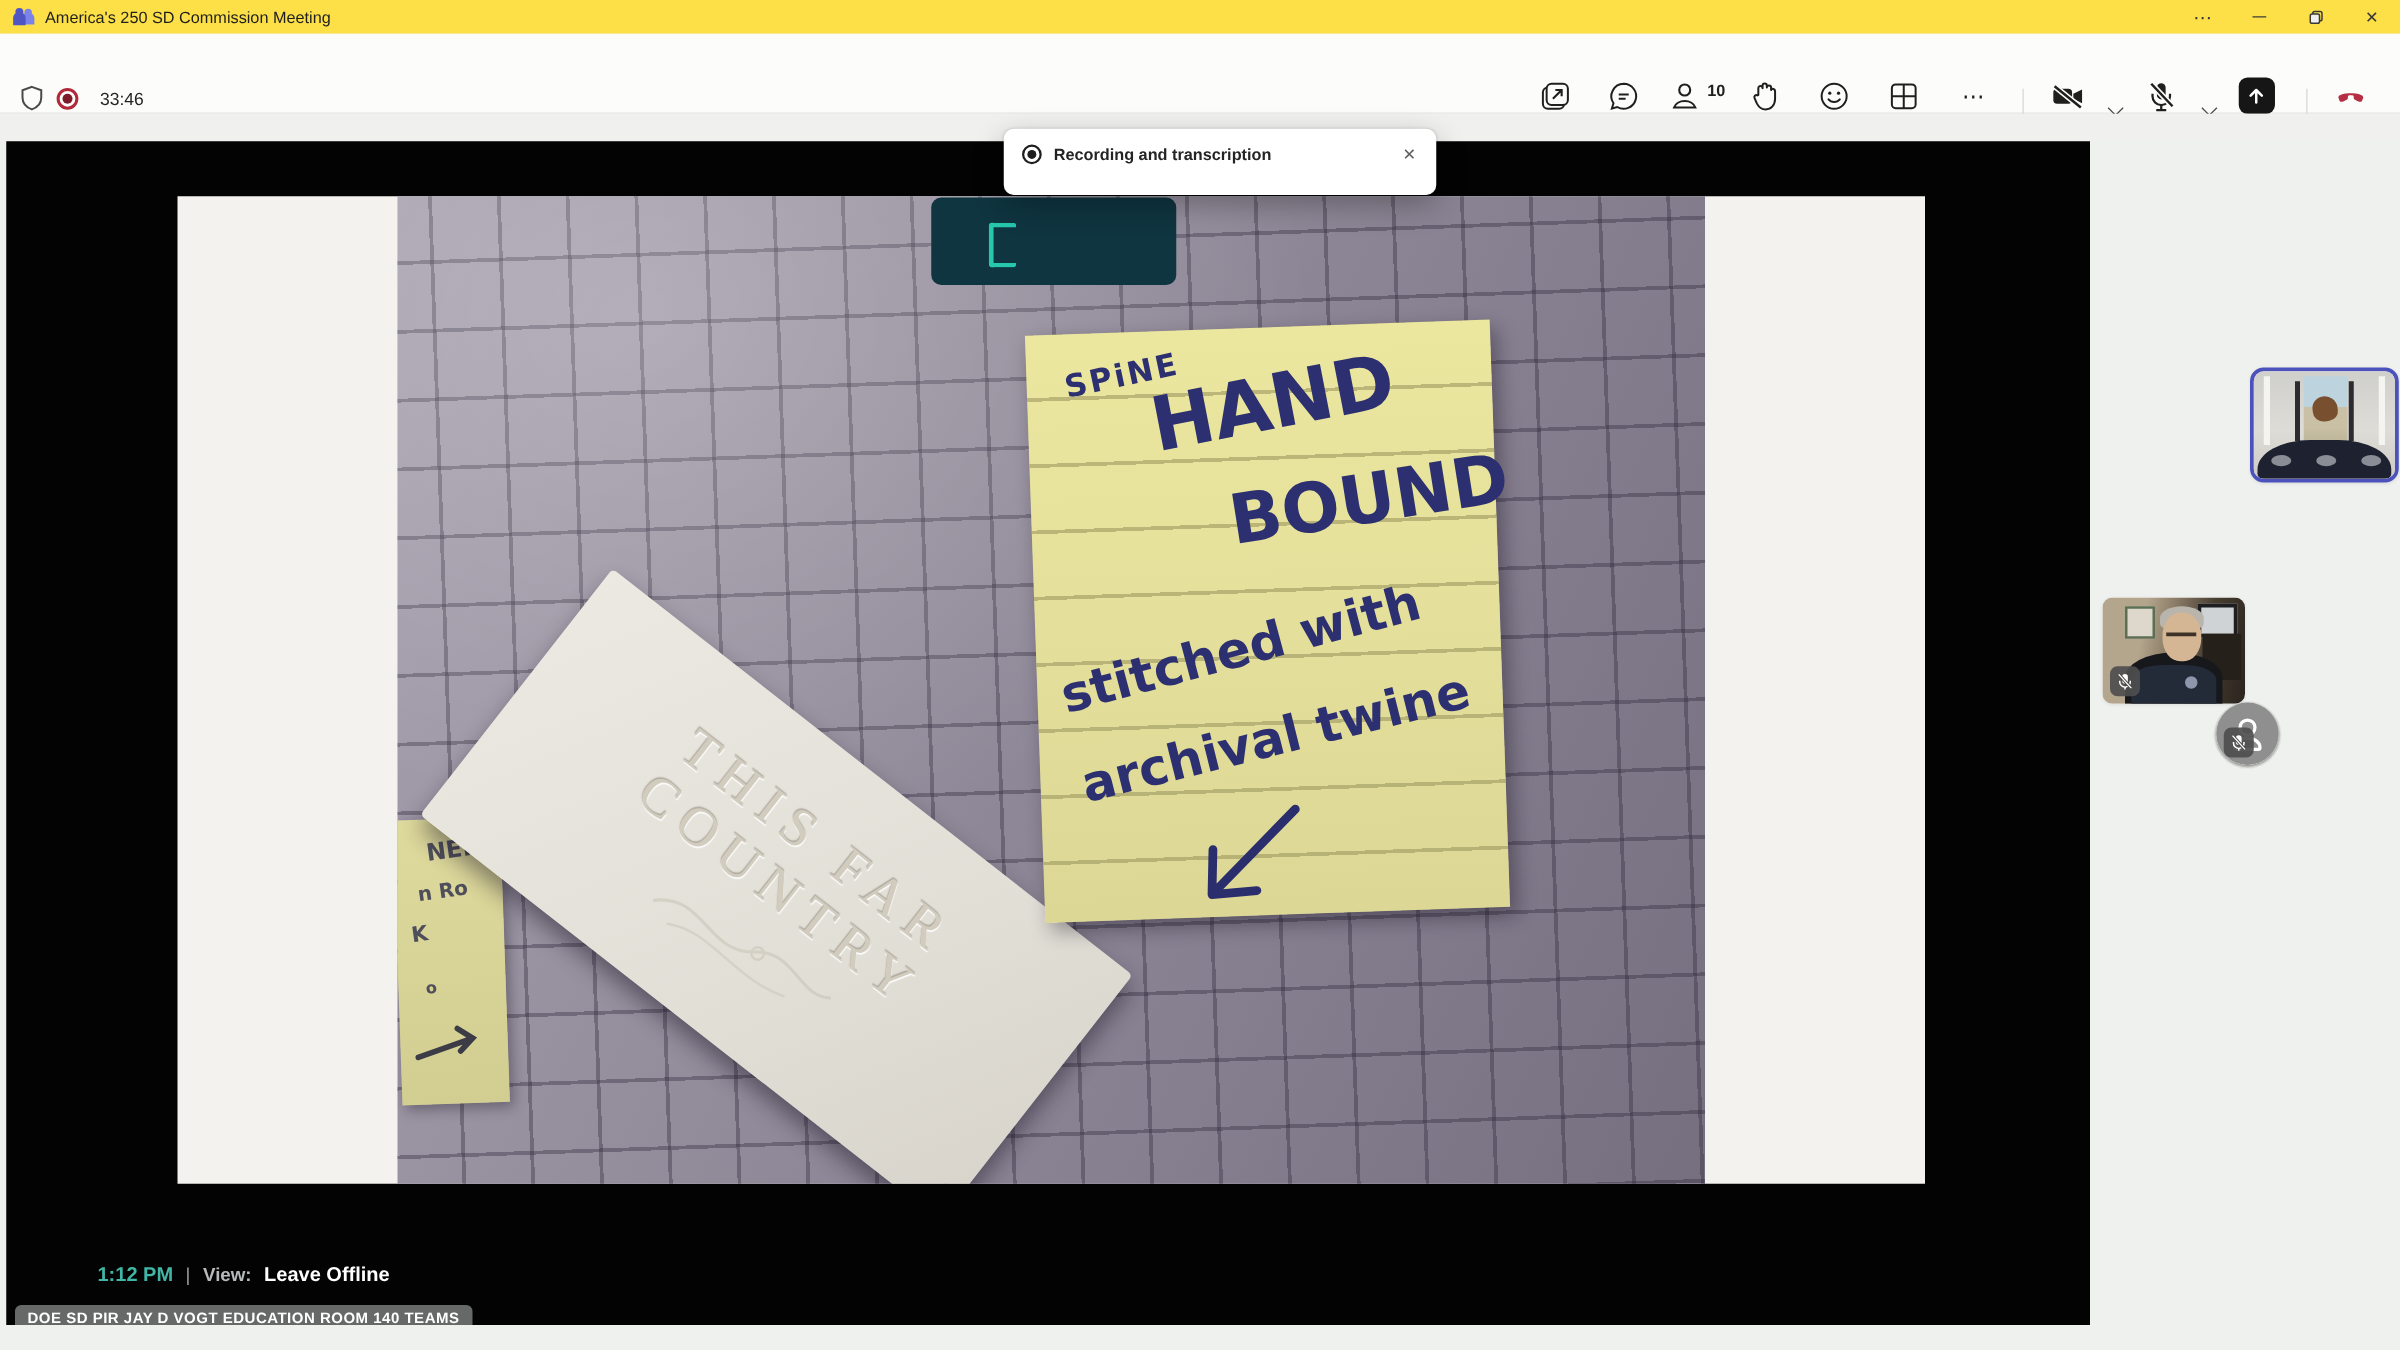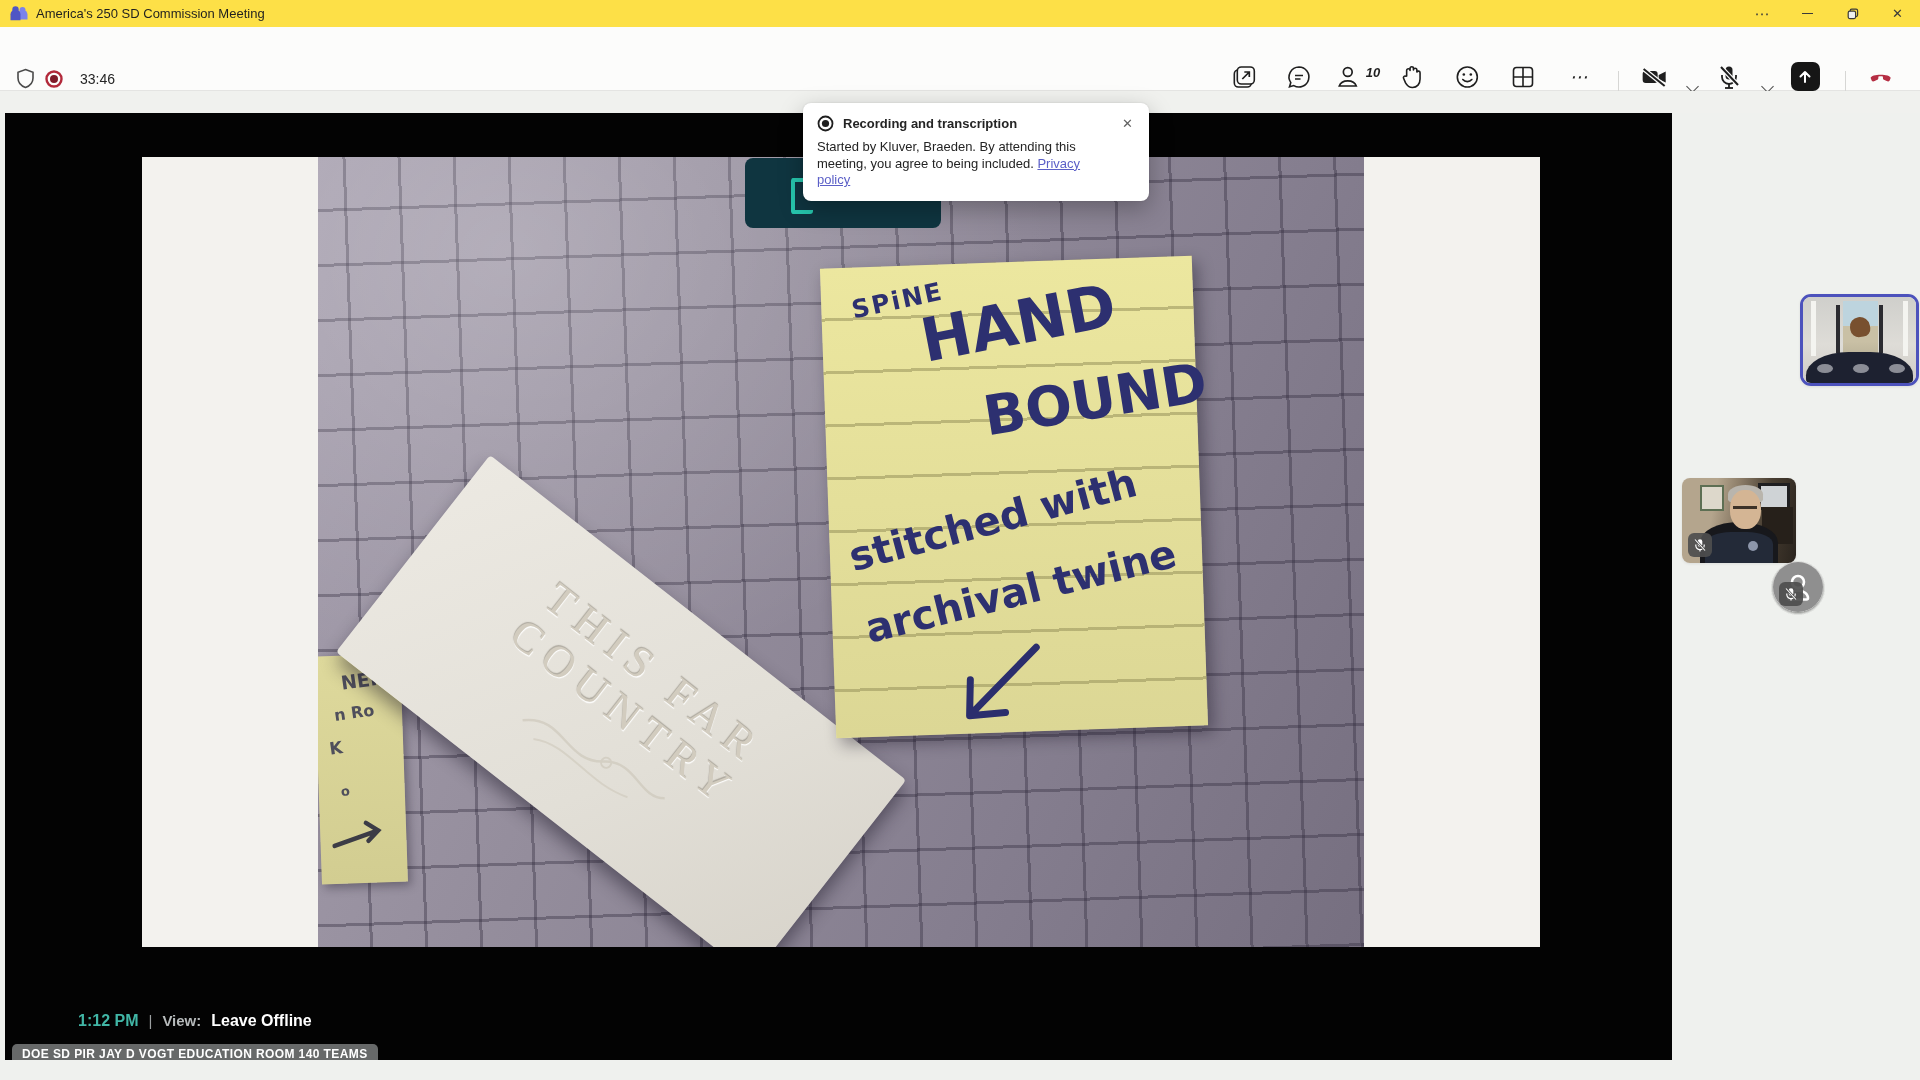--- a/index.html
+++ b/index.html
@@ -16,21 +16,21 @@
   .winbtn.min i{display:block;width:11px;height:1.5px;background:#3a3a3a;}
   .winbtn.restore{left:1830px;}
   .winbtn.close{left:1875px;font-size:13px;}
 
   
   .toolbar{position:absolute;left:0;top:27px;width:1920px;height:63px;background:#fcfcfb;border-bottom:1px solid #e4e4e2;}
   .gapband{position:absolute;left:0;top:91px;width:1920px;height:22px;background:#f0f1ee;}
   .shield{position:absolute;left:16px;top:41px;}
   .recdot{position:absolute;left:44px;top:42px;}
   .timer{position:absolute;left:80px;top:44px;font-size:14px;color:#242424;}
-  .tbtn{position:absolute;top:36px;transform:translateX(-50%);display:flex;flex-direction:column;align-items:center;gap:3px;cursor:pointer;font-style:italic;}
+  .tbtn{position:absolute;top:36px;transform:translateX(-50%);display:flex;flex-direction:column;align-items:center;gap:3px;cursor:pointer;}
   .tbtn .lbl{font-size:12px;color:#3f3f3f;white-space:nowrap;}
   .tbtn .ico{height:27px;display:flex;align-items:center;justify-content:center;gap:4px;}
   .peoplecount{font-size:13px;font-weight:bold;color:#1f1f1f;margin-left:2px;margin-top:-8px;}
   .chev{position:absolute;top:55px;width:8px;height:8px;border-right:1.6px solid #474747;border-bottom:1.6px solid #474747;transform:rotate(45deg);}
   .tdivider{position:absolute;top:44px;width:1px;height:30px;background:#d6d6d4;}
   .morebtn-ico{font-size:18px;color:#1f1f1f;letter-spacing:1px;}
   .sharebox{width:29px;height:29px;background:#161616;border-radius:7px;display:flex;align-items:center;justify-content:center;}
 
   
   .stage{position:absolute;left:5px;top:113px;width:1667px;height:947px;background:#030303;overflow:hidden;}
@@ -80,21 +80,21 @@
   .statusline{position:absolute;left:73px;top:899px;display:flex;align-items:baseline;gap:10px;font-weight:bold;}
   .st-time{color:#41b6a6;font-size:16px;}
   .st-sep{color:#9b9fa0;font-size:15px;font-weight:normal;}
   .st-label{color:#b6babb;font-size:15px;}
   .st-value{color:#ffffff;font-size:16px;}
   .roombadge{position:absolute;left:7px;top:931px;background:rgba(112,114,114,.92);color:#fff;font-size:12px;font-weight:bold;
     padding:3px 10px;border-radius:5px;letter-spacing:.4px;white-space:nowrap;}
 
   
   .notif{position:absolute;left:803px;top:103px;width:318px;background:#fff;border-radius:8px;
-    box-shadow:0 8px 24px rgba(0,0,0,.28),0 0 2px rgba(0,0,0,.12);padding:12px 14px 12px 14px;z-index:30;}
+    box-shadow:0 8px 24px rgba(0,0,0,.28),0 0 2px rgba(0,0,0,.12);padding:12px 14px 24px 14px;z-index:30;}
   .notif-head{display:flex;align-items:center;gap:9px;}
   .notif-title{font-size:13px;font-weight:bold;color:#242424;flex:1;}
   .notif-close{color:#616161;font-size:13px;cursor:pointer;padding:0 2px;}
   .notif-body{margin-top:7px;font-size:13px;line-height:1.28;color:#242424;width:292px;}
   .notif-link{color:#5b5fc7;text-decoration:underline;cursor:pointer;}
 
   
   .pgrid{position:absolute;left:1682px;top:294px;width:232px;height:586px;}
   .tile{position:absolute;border-radius:8px;overflow:hidden;background:#f2f0ef;box-shadow:0 1px 3px rgba(0,0,0,.08);}
   .t1{left:0;top:0;width:114px;height:86px;}
@@ -351,21 +351,20 @@
 
   <div class="notif">
     <div class="notif-head">
       <svg width="17" height="17" viewBox="0 0 17 17">
         <circle cx="8.5" cy="8.5" r="7" fill="none" stroke="#1f1f1f" stroke-width="1.8"></circle>
         <circle cx="8.5" cy="8.5" r="3.6" fill="#1f1f1f"></circle>
       </svg>
       <span class="notif-title">Recording and transcription</span>
       <span class="notif-close">✕</span>
     </div>
-    <div class="notif-body"><span>Started by Kluver, Braeden. By attending this meeting, you agree to being included. </span><a class="notif-link">Privacy policy</a></div>
   </div>
 
   <div class="pgrid">
       <div class="tile t1 avatar" style="background: linear-gradient(135deg, rgb(248, 240, 243), rgb(239, 232, 236));">
 
     <div class="avatar">
       <svg width="30" height="32" viewBox="0 0 30 32">
         <circle cx="15" cy="11" r="6" fill="none" stroke="#fff" stroke-width="2.6"></circle>
         <path d="M5 27 a10 7.5 0 0 1 20 0 q0 1.5 -1.5 1.5 h-17 q-1.5 0 -1.5 -1.5 Z" fill="none" stroke="#fff" stroke-width="2.6"></path>
       </svg>

